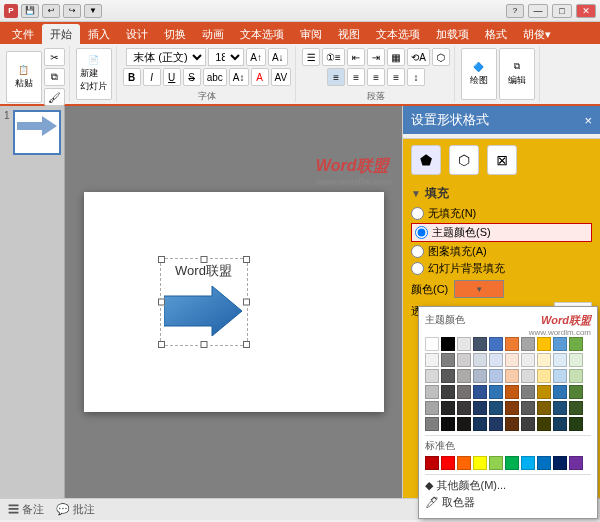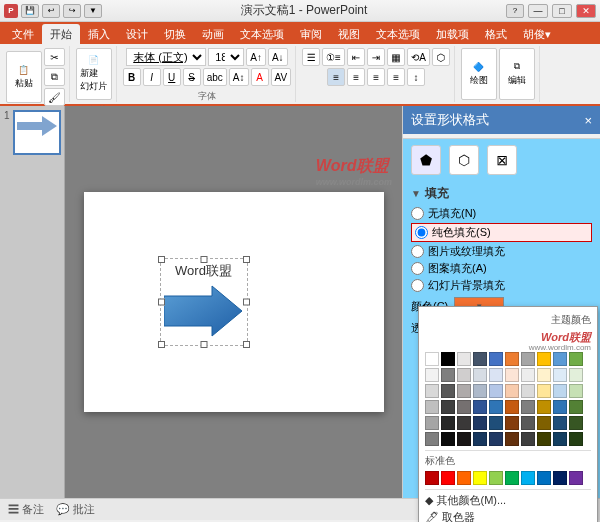--- a/index.html
+++ b/index.html
@@ -94,21 +94,20 @@
     }
 
     
     .font-select {
       border: 1px solid #ccc;
       background: white;
       height: 18px;
       font-size: 11px;
       padding: 0 2px;
       width: 80px;
-      text-decoration: underline;
     }
     .font-size-select {
       border: 1px solid #ccc;
       background: white;
       height: 18px;
       font-size: 11px;
       width: 36px;
       padding: 0 2px;
     }
 
@@ -175,21 +174,21 @@
     .handle {
       width: 7px; height: 7px;
       background: white;
       border: 1px solid #666;
       position: absolute;
     }
 
     
     .format-panel {
       width: 198px;
-      background: #7dd3fc;
+      background: #eab308;
       border-left: 1px solid #ccc;
       display: flex;
       flex-direction: column;
       position: relative;
     }
     .panel-header {
       background: #4a7ebb;
       color: white;
       font-size: 13px;
       padding: 5px 8px;
@@ -374,21 +373,20 @@
 <body>
 
 <div class="title-bar">
   <div class="title-bar-left">
     <div class="title-icon">P</div>
     <div class="tb-btn">💾</div>
     <div class="tb-btn">↩</div>
     <div class="tb-btn">↪</div>
     <div class="tb-btn">▼</div>
   </div>
-  <div class="title-bar-center">演示文稿1 - PowerPoint</div>
   <div class="title-bar-right">
     <div class="tb-btn">?</div>
     <div class="win-btn">—</div>
     <div class="win-btn">□</div>
     <div class="win-btn close-btn">✕</div>
   </div>
 </div>
 
 <div class="ribbon-tabs">
   <div class="ribbon-tab">文件</div>
@@ -481,20 +479,21 @@
       <div class="r-btn">⟲A</div>
       <div class="r-btn">⬡</div>
     </div>
     <div class="ribbon-group-row">
       <div class="r-btn" style="background:#cde">≡</div>
       <div class="r-btn">≡</div>
       <div class="r-btn">≡</div>
       <div class="r-btn">≡</div>
       <div class="r-btn">↕</div>
     </div>
+    <div class="ribbon-group-label">段落</div>
   </div>
 
   <div class="ribbon-group">
     <div class="ribbon-group-row">
       <div class="r-btn r-btn-large" style="font-size:9px">
         <span>🔷</span>
         <span>绘图</span>
       </div>
       <div class="r-btn r-btn-large" style="font-size:9px">
         <span>⧉</span>
@@ -568,25 +567,21 @@
         <span class="triangle-down">▼</span>
         <span>填充</span>
       </div>
 
       <div class="radio-row">
         <input type="radio" name="fill" style="">
         <span>无填充(N)</span>
       </div>
       <div class="radio-row highlighted">
         <input type="radio" name="fill" checked="" style="">
-        <span>纯色填充(S)</span>
-      </div>
-      <div class="radio-row">
-        <input type="radio" name="fill" style="">
-        <span>图片或纹理填充</span>
+        <span>主题颜色(S)</span>
       </div>
       <div class="radio-row">
         <input type="radio" name="fill" style="">
         <span>图案填充(A)</span>
       </div>
       <div class="radio-row">
         <input type="radio" name="fill" style="">
         <span>幻灯片背景填充</span>
       </div>
 
@@ -599,21 +594,21 @@
 
       <div class="opacity-row">
         <span>透明度(T)</span>
         <div class="opacity-slider"></div>
         <input class="opacity-val" value="0%" style="">
       </div>
     </div>
 
     <div class="color-picker-popup">
 
-      <div style="display:flex;justify-content:space-between;align-items:flex-end;flex-direction:column;">
+      <div style="display:flex;justify-content:space-between;align-items:flex-start;">
         <div class="cp-section-label">主题颜色</div>
         <div style="font-size:11px;font-weight:bold;color:#cc4444;font-style:italic;">Word联盟</div>
       </div>
       <div style="font-size:8px;color:#888;text-align:right;margin-top:-2px;">www.wordlm.com</div>
 
       <div class="cp-theme-colors">
         <div class="cp-col">
           <div class="cp-swatch" style="background:#ffffff;"></div>
           <div class="cp-swatch" style="background:#f2f2f2;"></div>
           <div class="cp-swatch" style="background:#d8d8d8;"></div>

